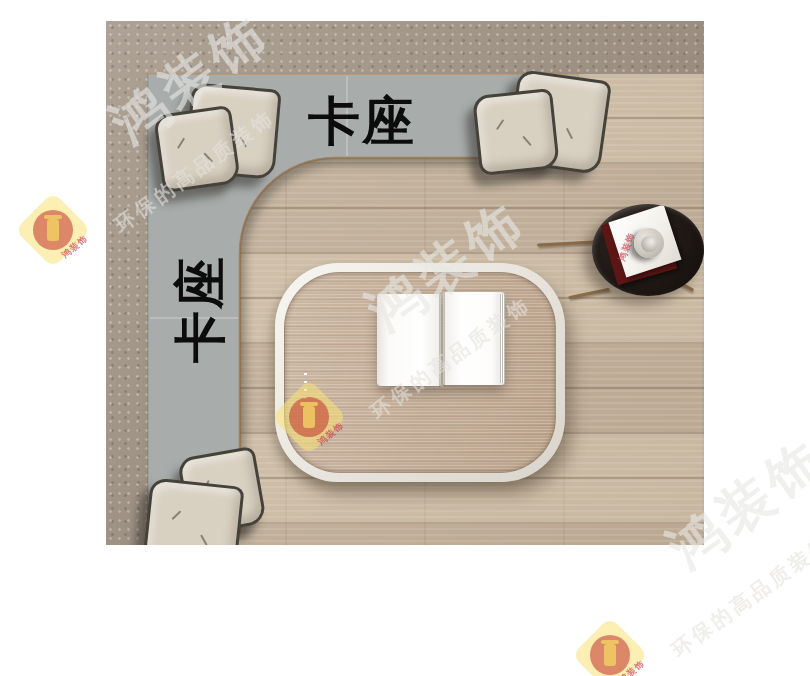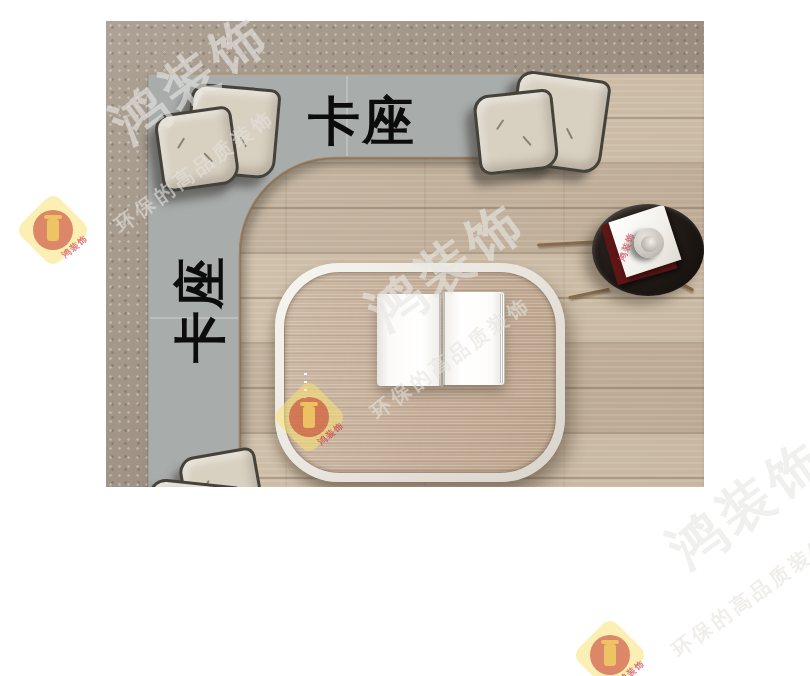--- a/index.html
+++ b/index.html
@@ -3,21 +3,21 @@
 <meta charset="utf-8">
 <style>
   html,body{margin:0;padding:0;background:#ffffff;}
   .page{
     position:relative;width:810px;height:676px;background:#ffffff;overflow:hidden;
     font-family:"Liberation Sans","DejaVu Sans",sans-serif;
   }
   .abs{position:absolute;}
 
   
-  .photo{left:106px;top:21px;width:598px;height:466px;overflow:hidden;}
+  .photo{left:106px;top:21px;width:598px;height:524px;overflow:hidden;}
 
   
   .wall{
     background-color:#a5988a;
     background-image:
       radial-gradient(rgba(255,255,255,0.28) 1px, rgba(0,0,0,0) 1.6px),
       radial-gradient(rgba(72,60,48,0.25) 1px, rgba(0,0,0,0) 1.7px),
       linear-gradient(115deg, rgba(255,255,255,0.10), rgba(70,58,46,0.12));
     background-size:9px 9px,13px 13px,100% 100%;
   }

